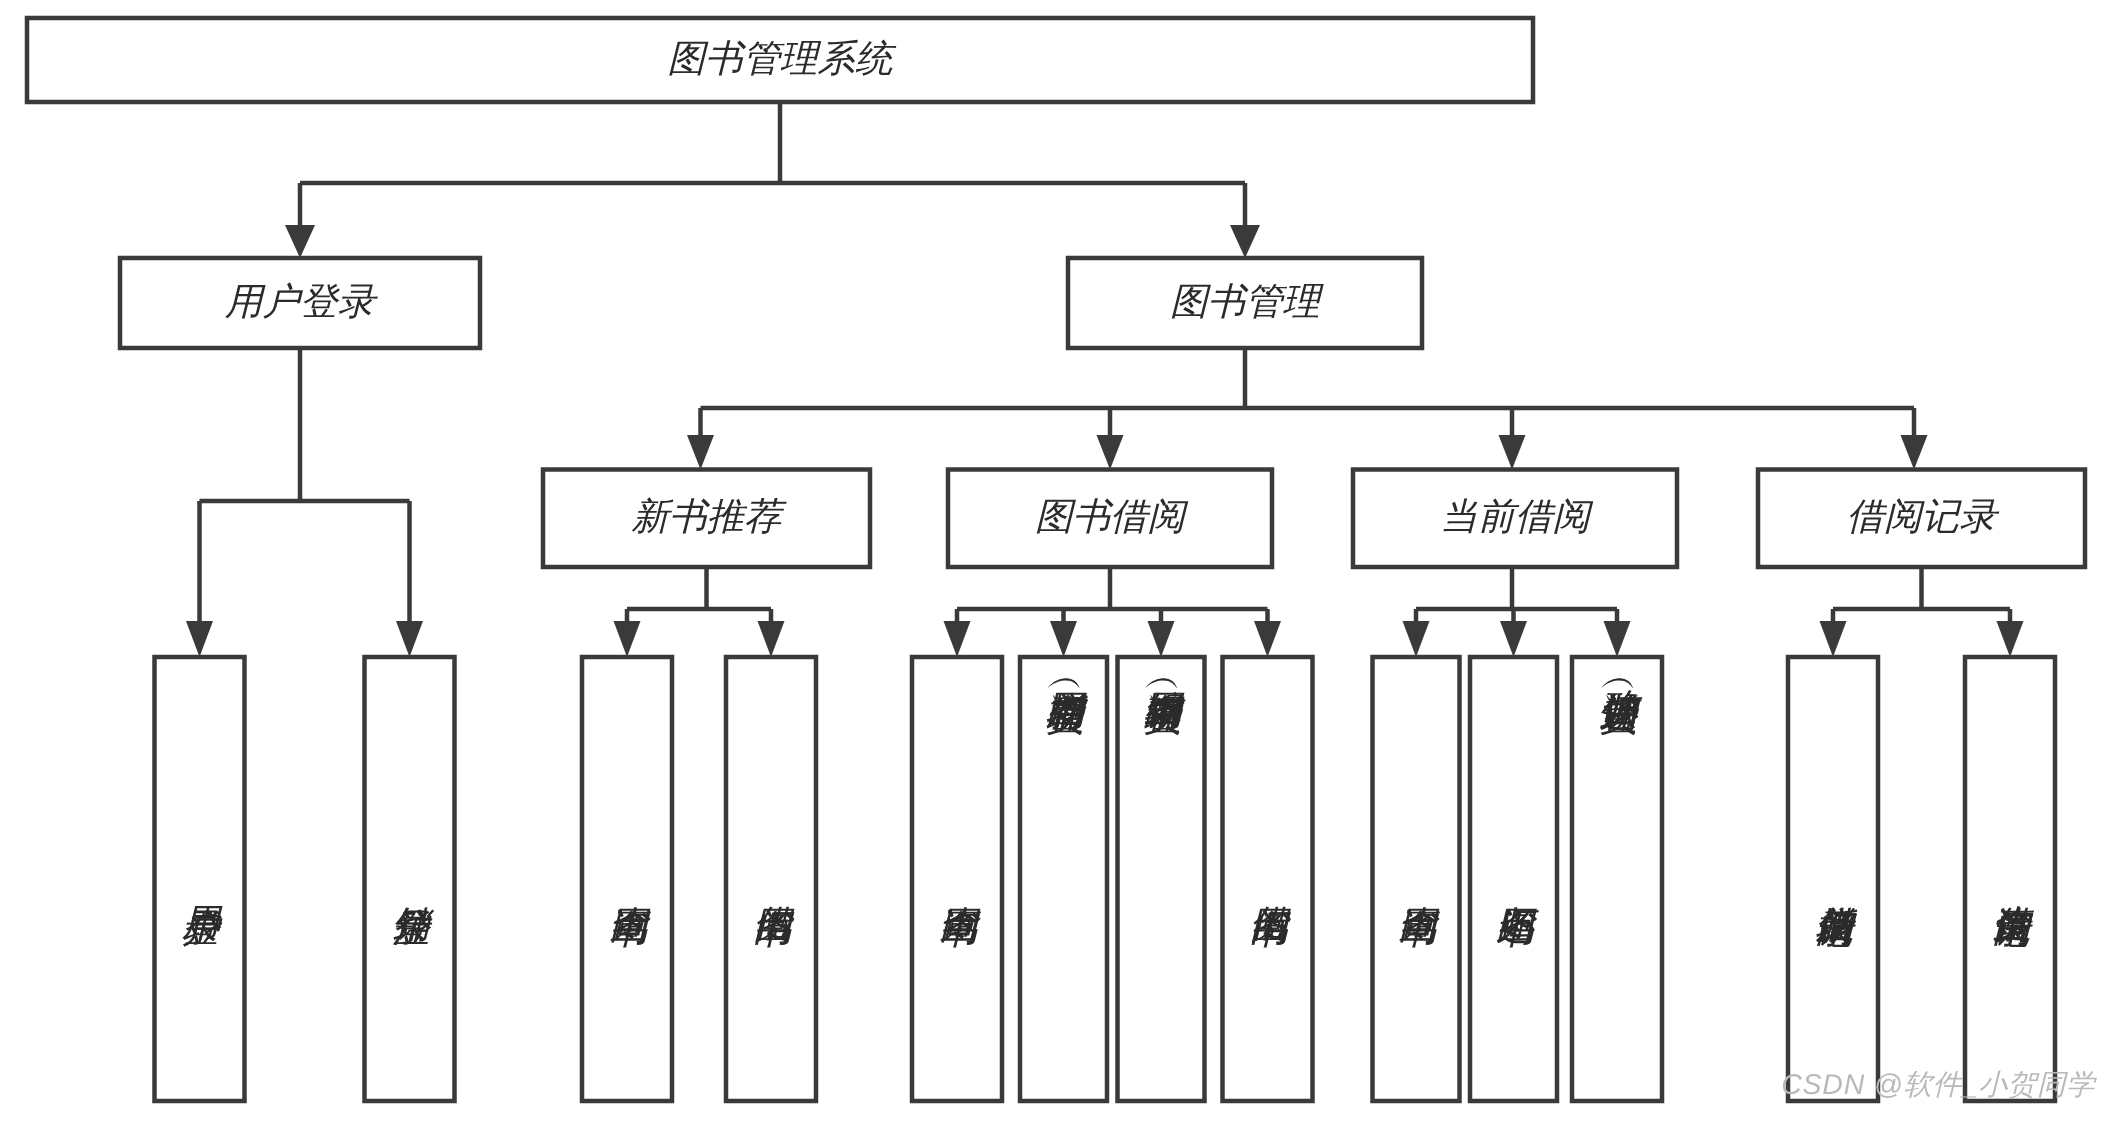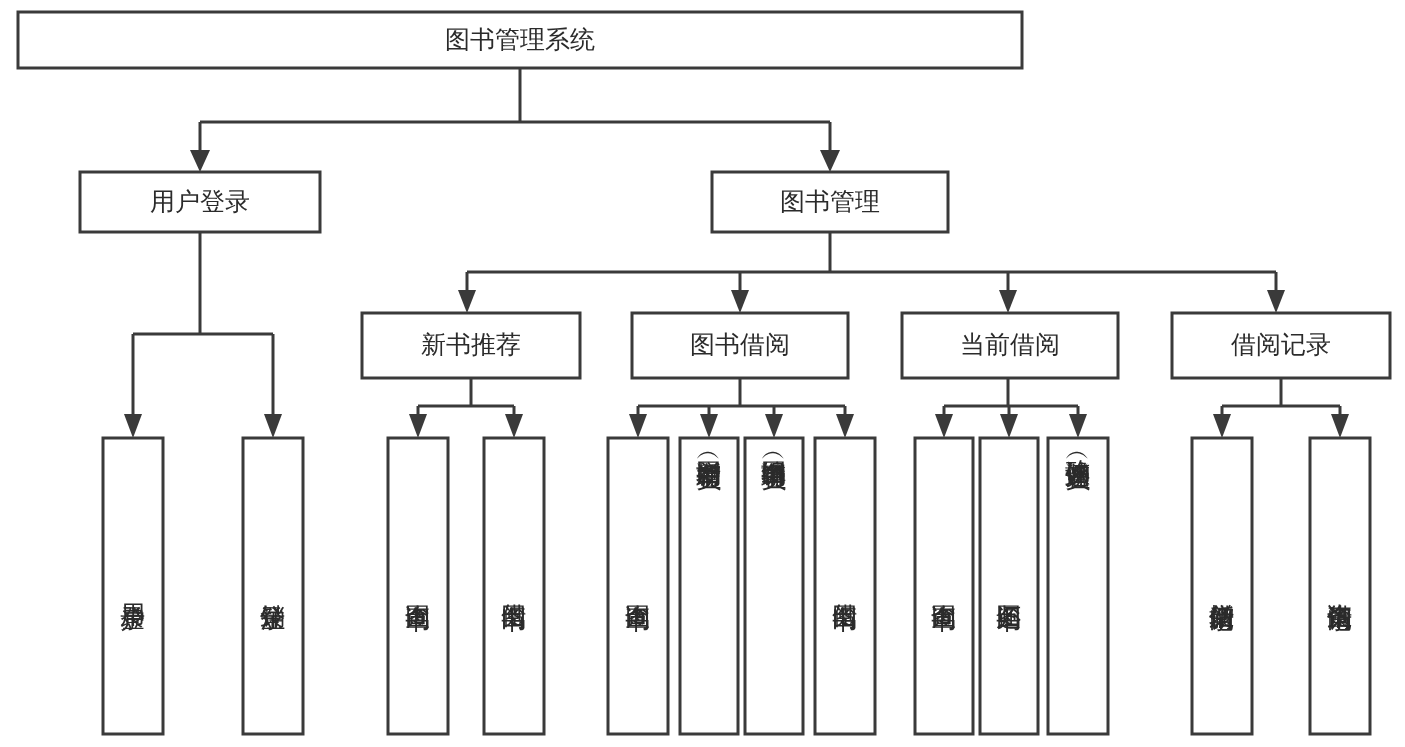--- a/index.html
+++ b/index.html
@@ -10,20 +10,21 @@
   }
   body {
     font-family: "Liberation Sans", "DejaVu Sans", sans-serif;
   }
   #diagram-root {
     position: relative;
     width: 1405px;
     height: 742px;
     background: #ffffff;
     overflow: hidden;
+    font-style: italic;
   }
   svg#flowchart {
     position: absolute;
     left: 0;
     top: 0;
     width: 1405px;
     height: 747px;
     display: block;
   }
   .node-box {
@@ -239,13 +240,14 @@
     <span class="leaf-label">确认归还（管理员）</span>
   </div>
 
   <div class="leaf-label-holder" style="left:1192px; top:438px; width:60px; height:296px;">
     <span class="leaf-label">新增借阅记录</span>
   </div>
   <div class="leaf-label-holder" style="left:1310px; top:438px; width:60px; height:296px;">
     <span class="leaf-label">查询借阅记录</span>
   </div>
 
+  <div class="watermark">CSDN @软件_小贺同学</div>
 </div>
 
 </body></html>

